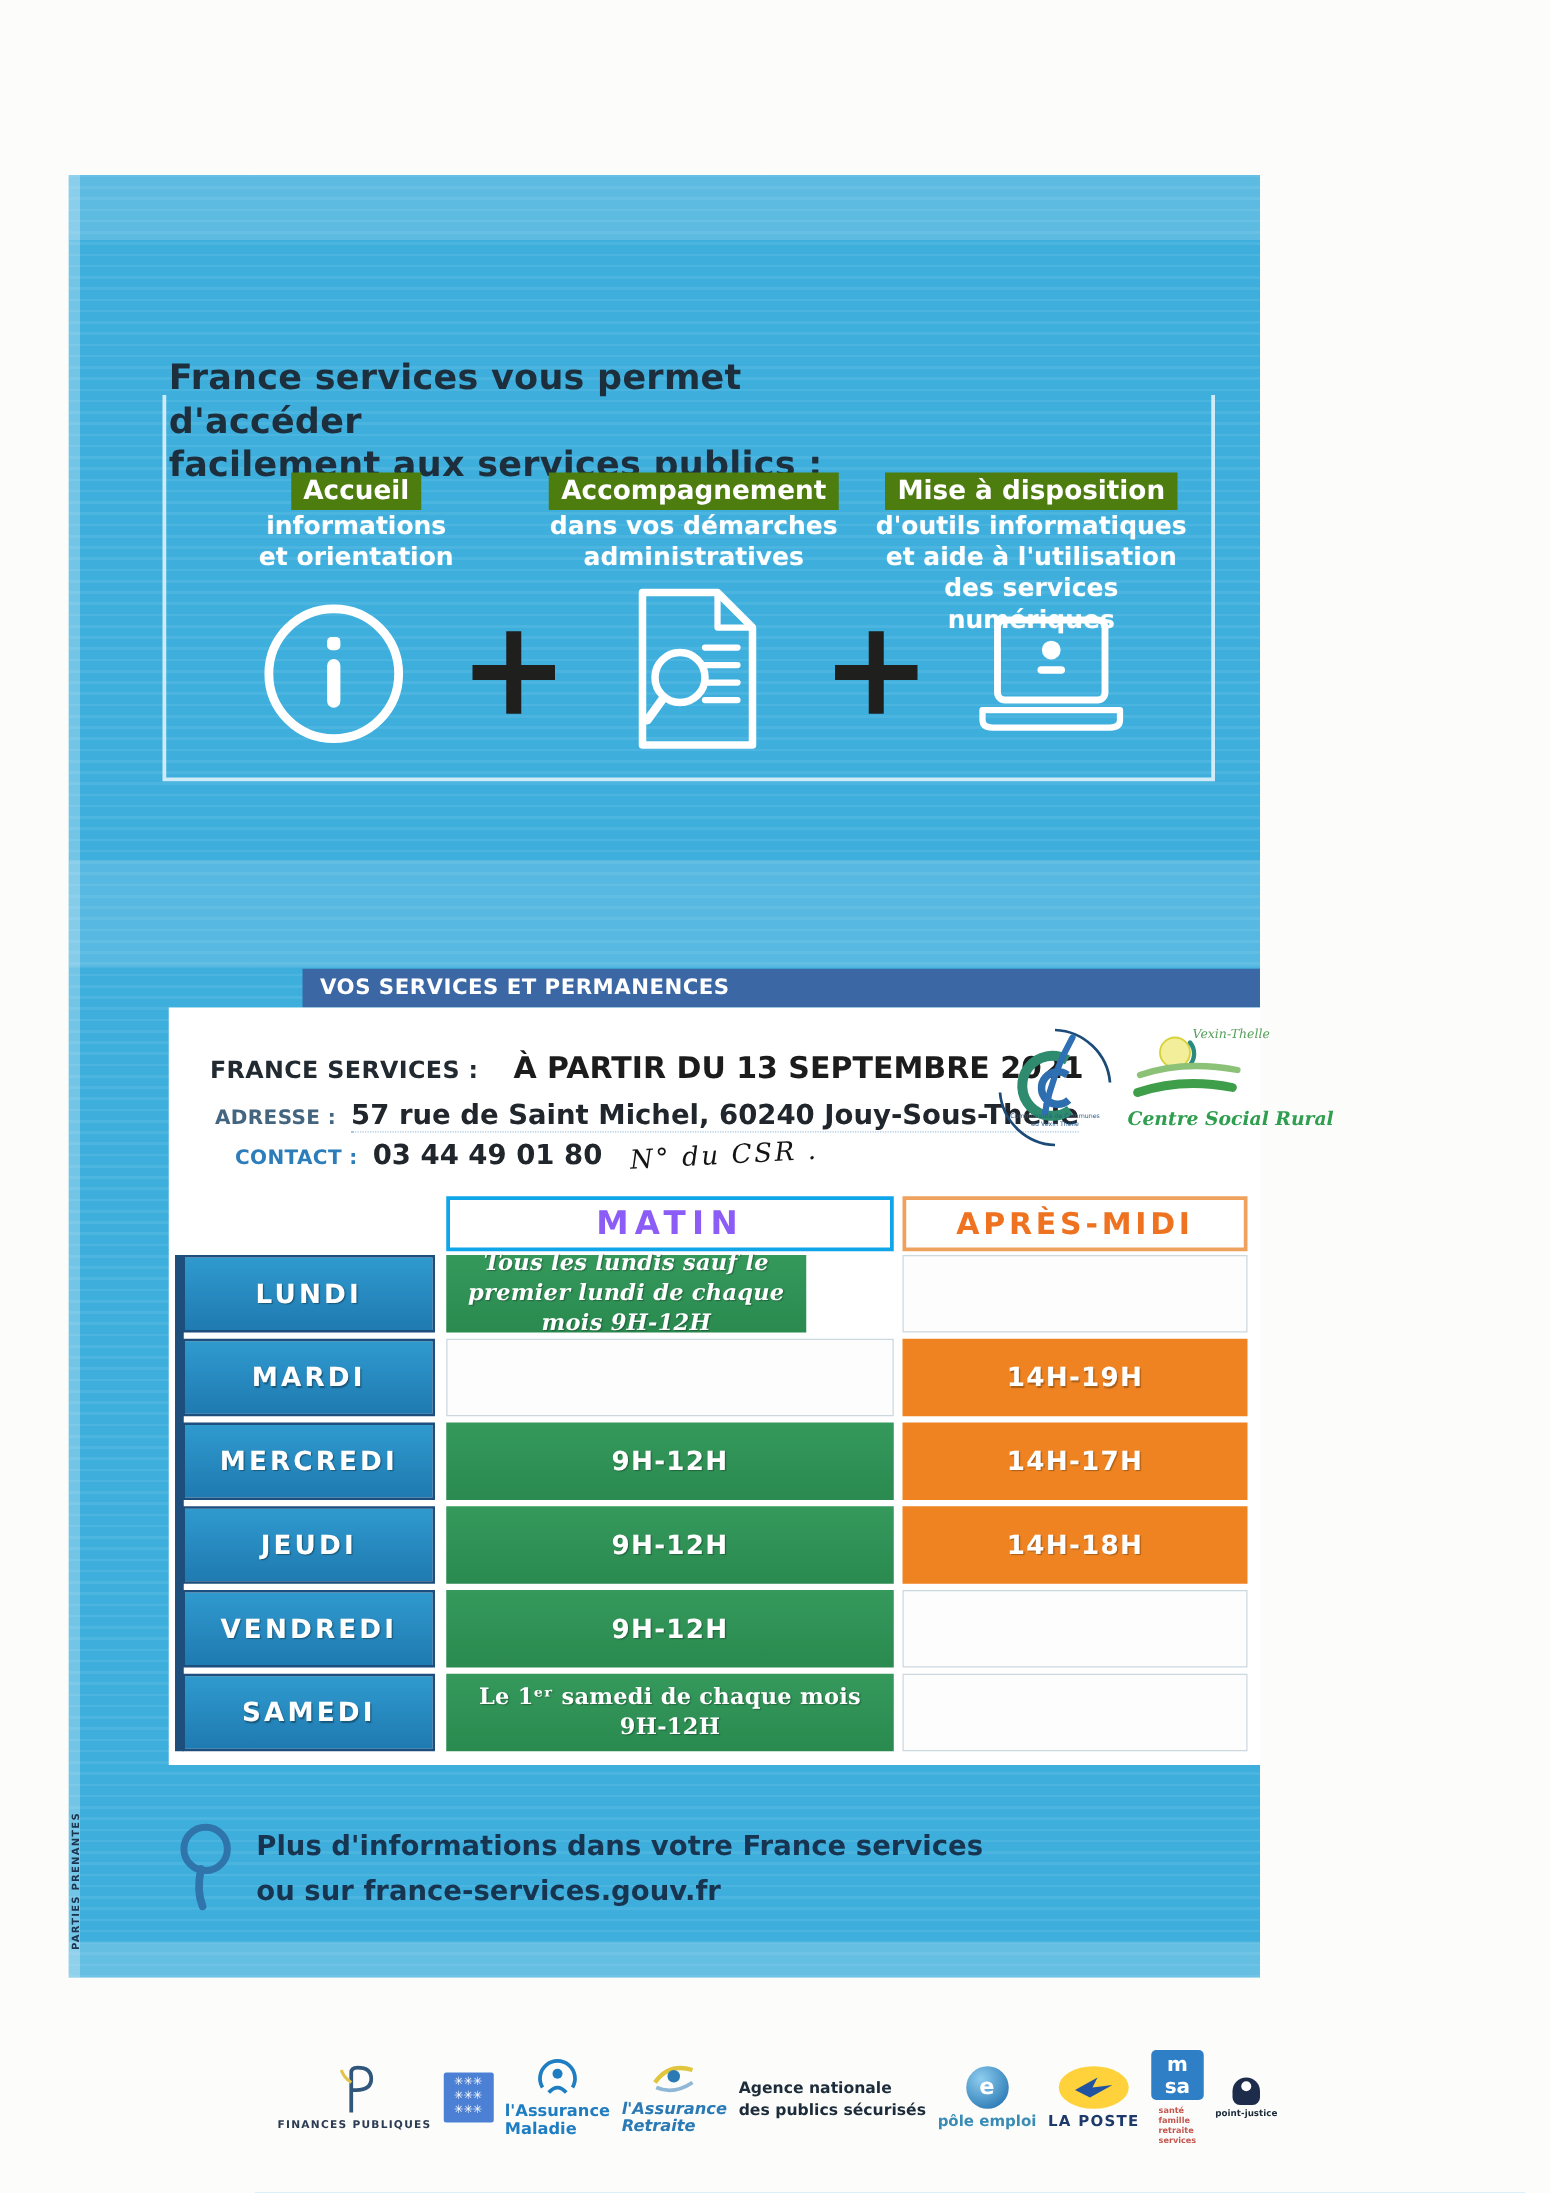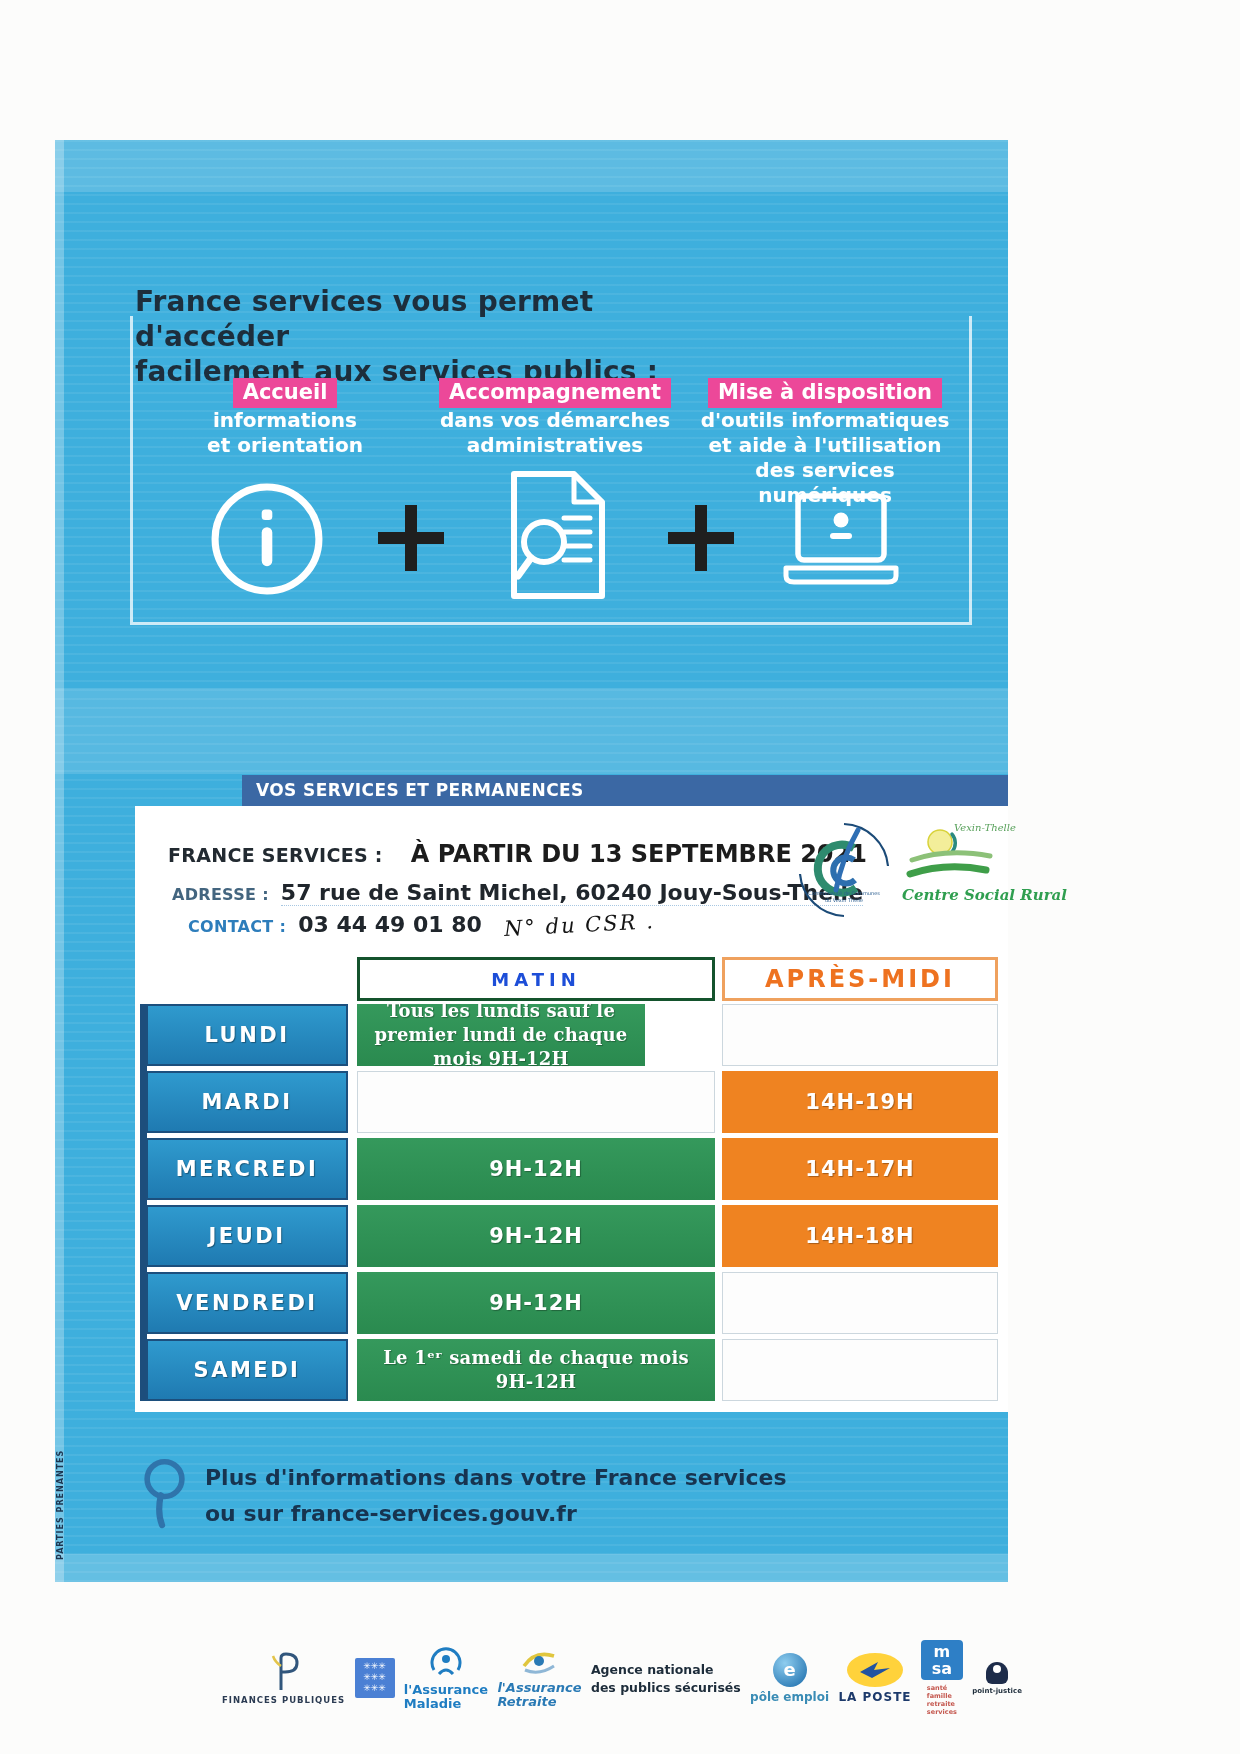--- a/index.html
+++ b/index.html
@@ -14,21 +14,21 @@
   .scanband{position:absolute;left:0;width:100%;background:rgba(255,255,255,.16);}
   .leftlight{position:absolute;left:0;top:0;width:9px;height:100%;background:rgba(255,255,255,.28);}
 
   
   .main-title{left:135px;top:284px;width:600px;font-size:28px;font-weight:600;
     color:#1d2e3c;line-height:35px;letter-spacing:.2px;}
 
   
   .svc-row{left:150px;top:378px;width:810px;display:flex;}
   .svc-col{width:270px;text-align:center;color:#ffffff;}
-  .svc-chip{display:inline-block;background:#ec4899;color:#fff;font-size:21px;font-weight:600;
+  .svc-chip{display:inline-block;background:#4d7c0f;color:#fff;font-size:21px;font-weight:600;
     padding:3px 10px 4px;line-height:1.1;}
   .svc-line{font-size:20px;font-weight:600;line-height:25px;text-shadow:0 0 1px rgba(255,255,255,.3);}
 
   .white-frame{left:130px;top:316px;width:836px;height:306px;
     border-left:3px solid rgba(255,255,255,.75);
     border-right:3px solid rgba(255,255,255,.75);
     border-bottom:3px solid rgba(255,255,255,.75);}
 
   .icon-white{stroke:#ffffff;fill:none;stroke-linecap:round;stroke-linejoin:round;}
   .plus{width:66px;height:66px;}
@@ -54,21 +54,21 @@
 
   .cc-caption{font-size:5px;color:#2a5d8f;text-align:center;line-height:6px;}
   .csr-script{font-family:"DejaVu Serif","Liberation Serif",serif;font-style:italic;font-weight:700;
     font-size:15px;color:#2f9e4f;white-space:nowrap;}
   .csr-region{font-family:"DejaVu Serif","Liberation Serif",serif;font-style:italic;
     font-size:10px;color:#57a05a;white-space:nowrap;}
 
   
   .hdr-box{height:44px;background:#fff;box-sizing:border-box;display:flex;align-items:center;
     justify-content:center;font-weight:700;}
-  .hdr-matin{border:3px solid #14532d;color:#1d4ed8;font-size:18px;letter-spacing:5px;}
+  .hdr-matin{border:3px solid #0ea5e9;color:#8b5cf6;font-size:26px;letter-spacing:5px;}
   .hdr-apres{border:3px solid #efa15e;color:#ee7220;font-size:24px;letter-spacing:3px;}
 
   .cell{box-sizing:border-box;display:flex;align-items:center;justify-content:center;
     text-align:center;color:#fff;}
   .day-cell{background:linear-gradient(180deg,#2f9ace,#1f7ab1);border:2px solid #1c4f7d;
     font-size:21px;font-weight:700;letter-spacing:2.5px;text-shadow:1px 1px 1px rgba(0,0,0,.35);}
   .green-cell{background:linear-gradient(180deg,#35995c,#2a8a4f);font-weight:700;
     font-size:21px;letter-spacing:1px;text-shadow:1px 1px 1px rgba(0,0,0,.3);}
   .green-cell.sentence{font-family:"DejaVu Serif","Liberation Serif",serif;font-size:18px;
     line-height:24px;padding:0 10px;letter-spacing:.2px;}
@@ -212,21 +212,21 @@
     </svg>
     <div class="csr-region" style="position:absolute;left:52px;top:-4px;">Vexin-Thelle</div>
     <div class="csr-script" style="position:absolute;left:0px;top:60px;">Centre Social Rural</div>
   </div>
 
   <div class="abs hdr-box hdr-matin" style="left:357px;top:957px;width:358px;">MATIN</div>
   <div class="abs hdr-box hdr-apres" style="left:722px;top:957px;width:276px;">APRÈS-MIDI</div>
   <div class="abs tbl-darkedge"></div>
 
   <div class="abs cell day-cell" style="left:146px;top:1004px;width:202px;height:62px;">LUNDI</div>
-  <div class="abs cell green-cell sentence" style="left:357px;top:1004px;width:288px;height:62px;">Tous les lundis sauf le premier lundi de chaque mois 9H-12H</div>
+  <div class="abs cell green-cell sentence" style="left:357px;top:1004px;width:288px;height:62px;font-style:italic;">Tous les lundis sauf le premier lundi de chaque mois 9H-12H</div>
   <div class="abs cell empty-cell" style="left:722px;top:1004px;width:276px;height:62px;"></div>
 
   <div class="abs cell day-cell" style="left:146px;top:1071px;width:202px;height:62px;">MARDI</div>
   <div class="abs cell empty-cell" style="left:357px;top:1071px;width:358px;height:62px;"></div>
   <div class="abs cell orange-cell" style="left:722px;top:1071px;width:276px;height:62px;">14H-19H</div>
 
   <div class="abs cell day-cell" style="left:146px;top:1138px;width:202px;height:62px;">MERCREDI</div>
   <div class="abs cell green-cell" style="left:357px;top:1138px;width:358px;height:62px;">9H-12H</div>
   <div class="abs cell orange-cell" style="left:722px;top:1138px;width:276px;height:62px;">14H-17H</div>
 

